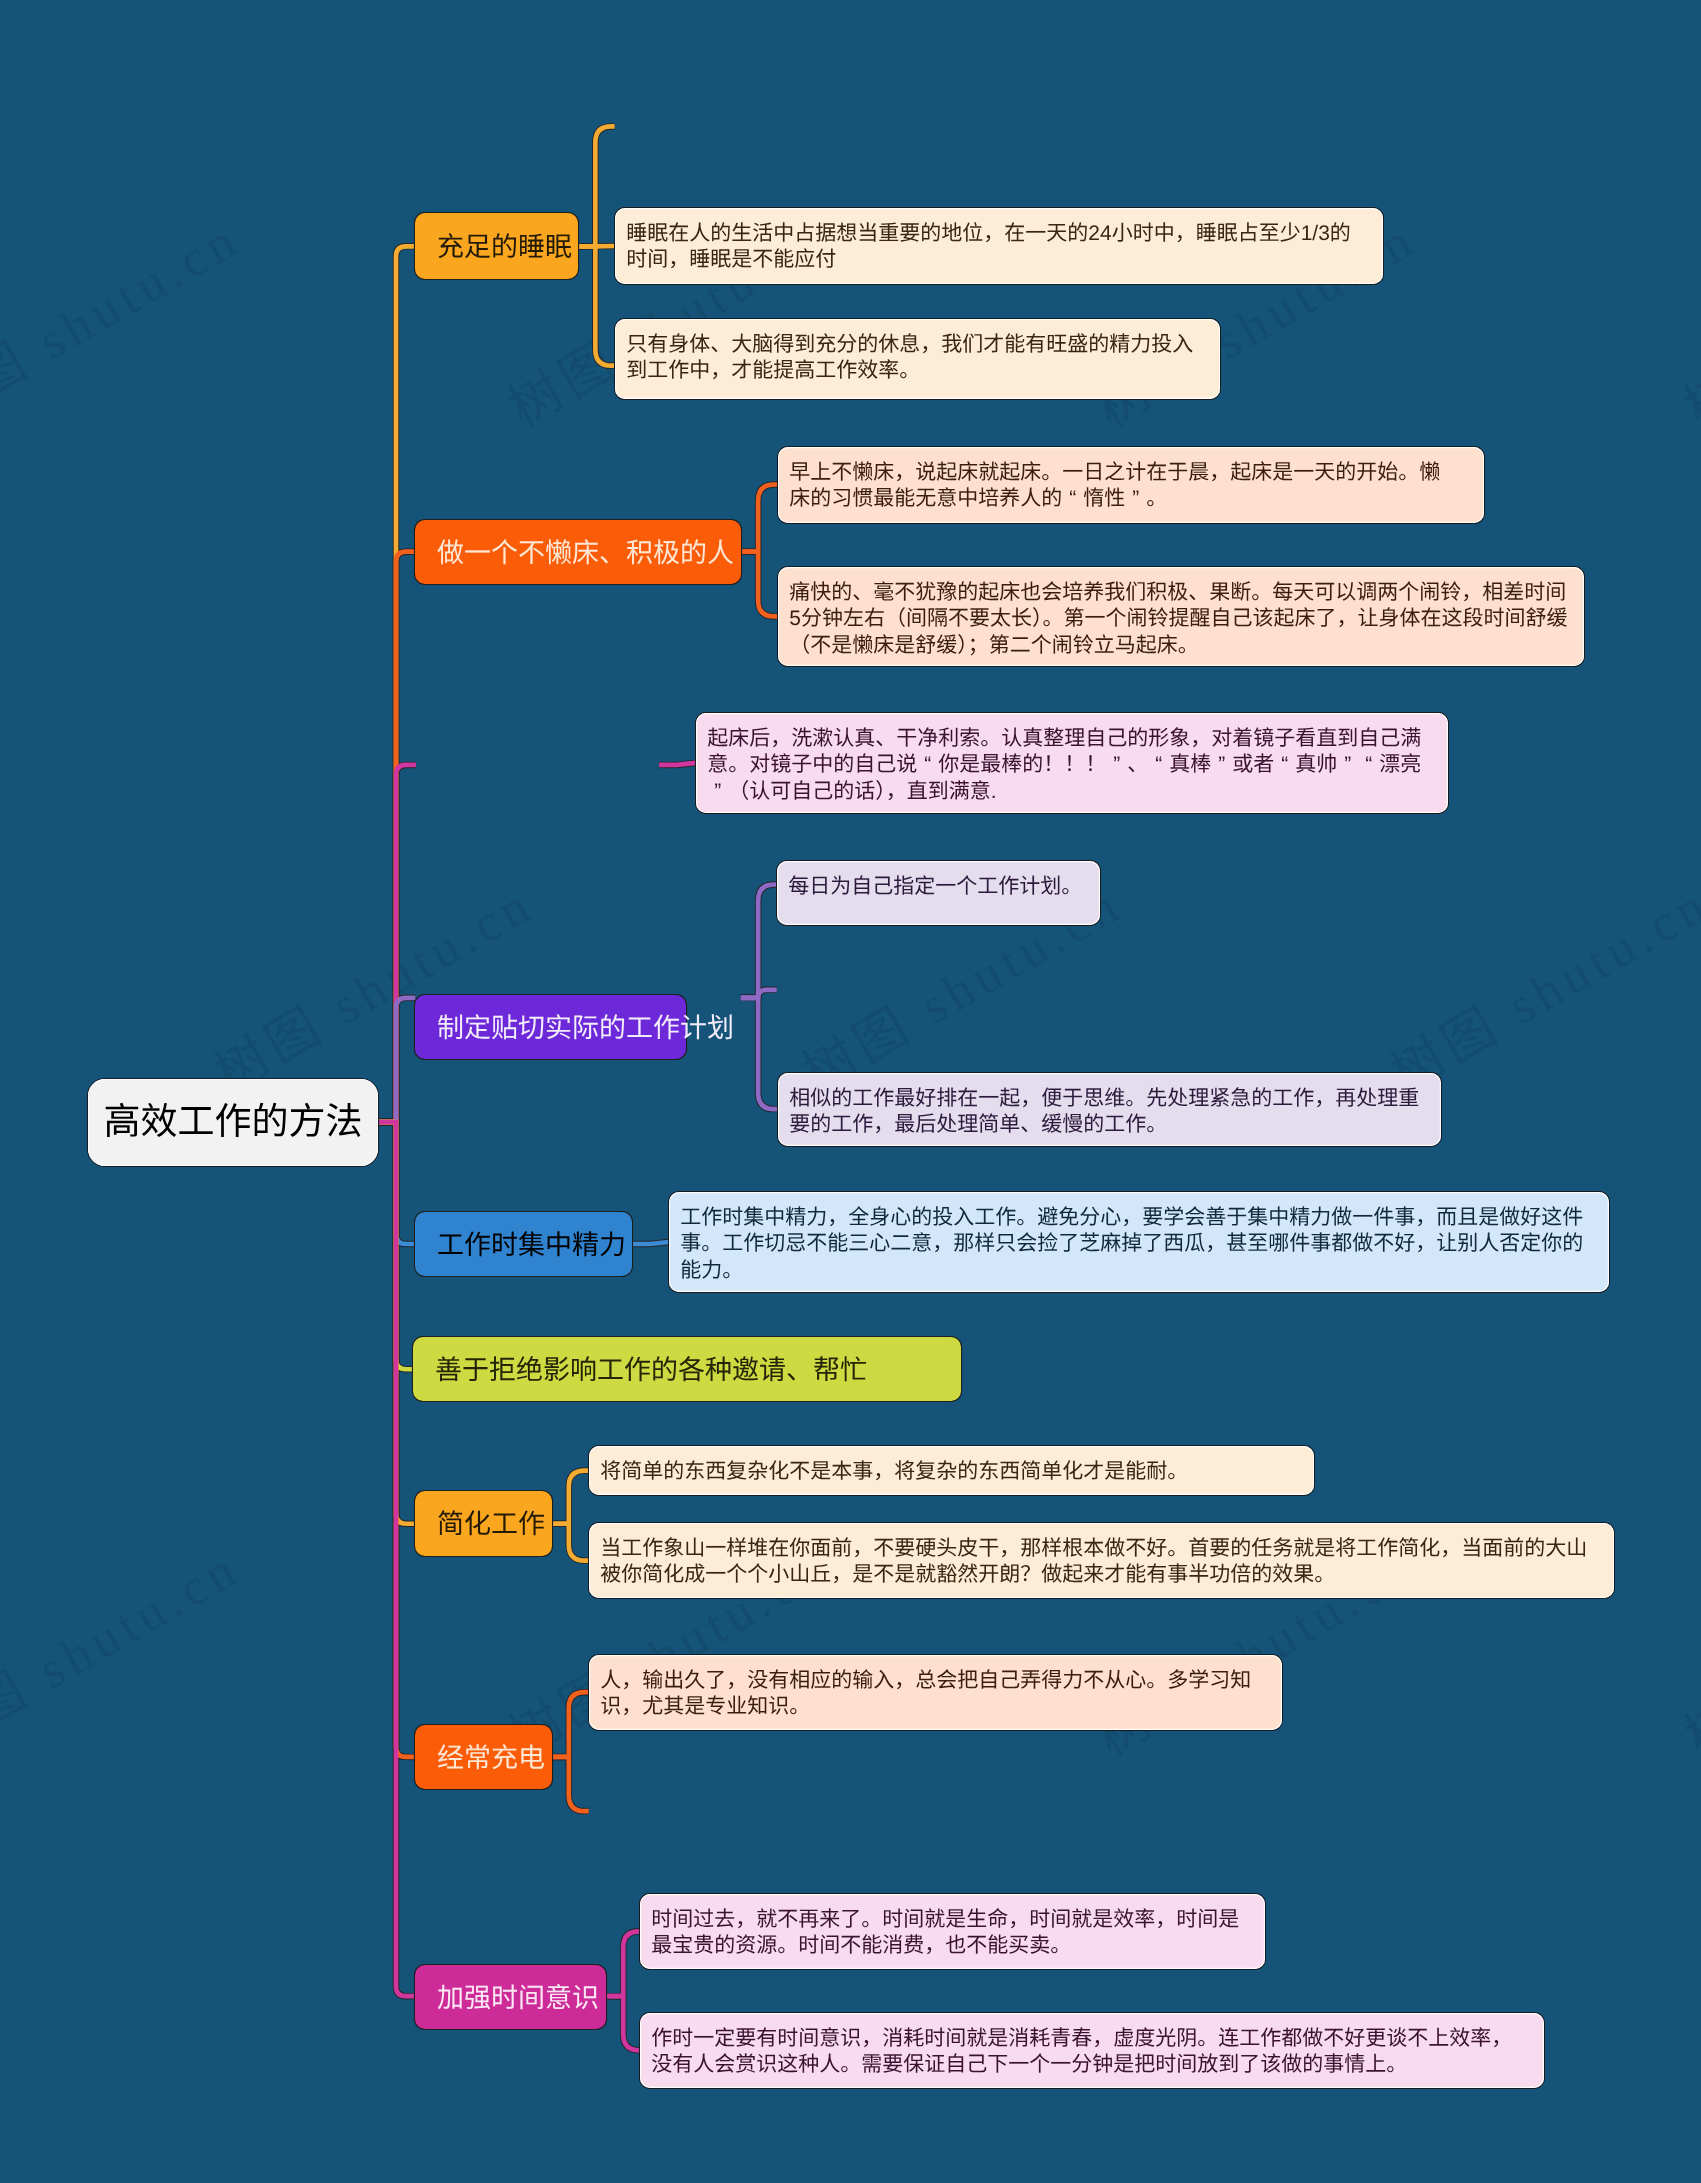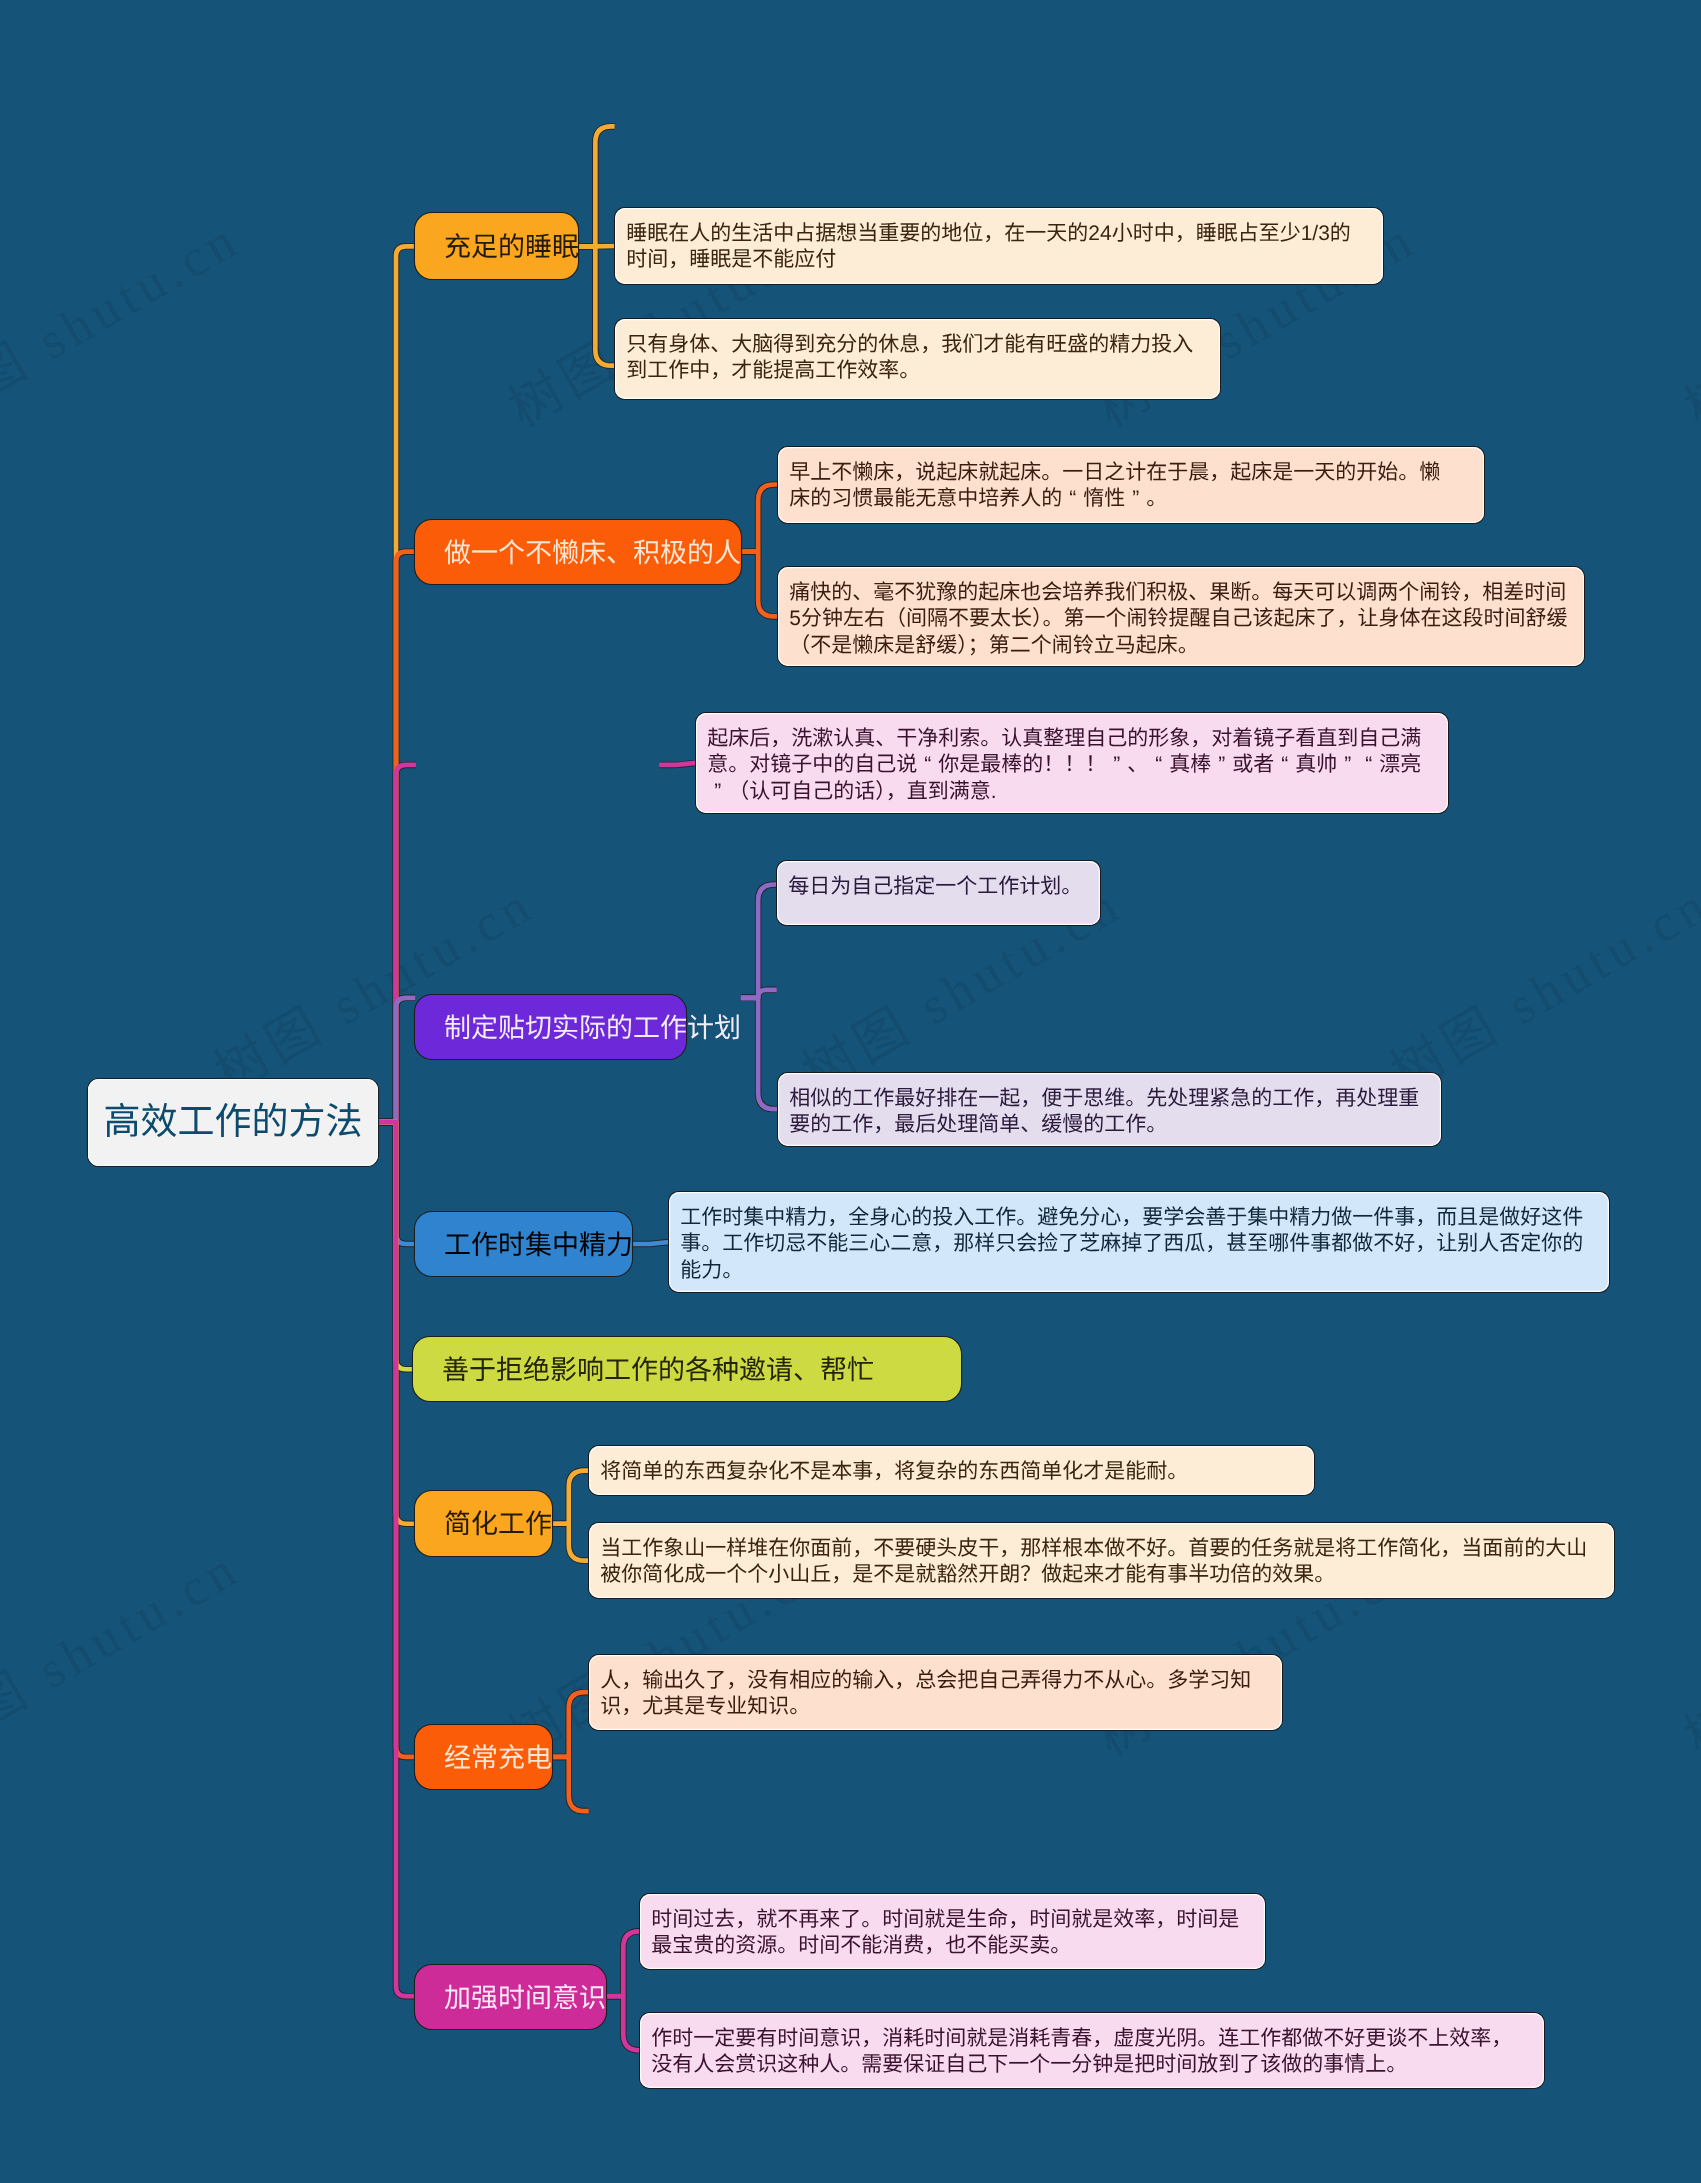--- a/index.html
+++ b/index.html
@@ -7,26 +7,26 @@
   body{width:1701px;height:2183px;background:#155478;overflow:hidden;position:relative;
        font-family:"Liberation Sans",sans-serif;-webkit-font-smoothing:antialiased;
        text-rendering:geometricPrecision;}
   #stage{position:absolute;left:0;top:0;width:1701px;height:2183px;}
   #wm{position:absolute;left:0;top:0;width:1701px;height:2183px;overflow:hidden;pointer-events:none;}
   .wmtxt{position:absolute;font-size:52px;color:rgba(4,28,48,.135);
          transform:rotate(-30deg);transform-origin:0 100%;white-space:nowrap;letter-spacing:6px;
          font-family:"Liberation Serif",serif;}
   #links{position:absolute;left:0;top:0;}
   .node{position:absolute;box-sizing:border-box;}
-  .root{border-radius:11px;background:#f2f2f2;color:#0c4a6e;
+  .root{border-radius:17px;background:#f2f2f2;color:#000000;
         box-shadow:0 0 0 1.1px #16202b, inset 0 0 0 1px #fbfbfb;
         display:flex;align-items:center;justify-content:center;font-size:37px;}
   .root .t{position:relative;top:-4.7px;text-align:center;}
-  .branch{border-radius:17px;box-shadow:0 0 0 1.1px #1d1f20;
-          font-size:27px;display:flex;align-items:center;padding-left:29px;white-space:nowrap;}
+  .branch{border-radius:10px;box-shadow:0 0 0 1.1px #1d1f20;
+          font-size:27px;display:flex;align-items:center;padding-left:22px;white-space:nowrap;}
   .branch .t{position:relative;top:-2px;}
   .leaf{border-radius:10px;box-shadow:0 0 0 1px #171a1e, inset 0 0 0 1.2px rgba(255,255,255,.92);}
   .leaf .t{position:absolute;left:11.3px;top:12.6px;font-size:21px;line-height:26.6px;
            display:block;text-align:left;}
   .fw{display:inline-block;width:21px;text-align:center;}
 </style>
 </head>
 <body>
 
 <div id="stage">

